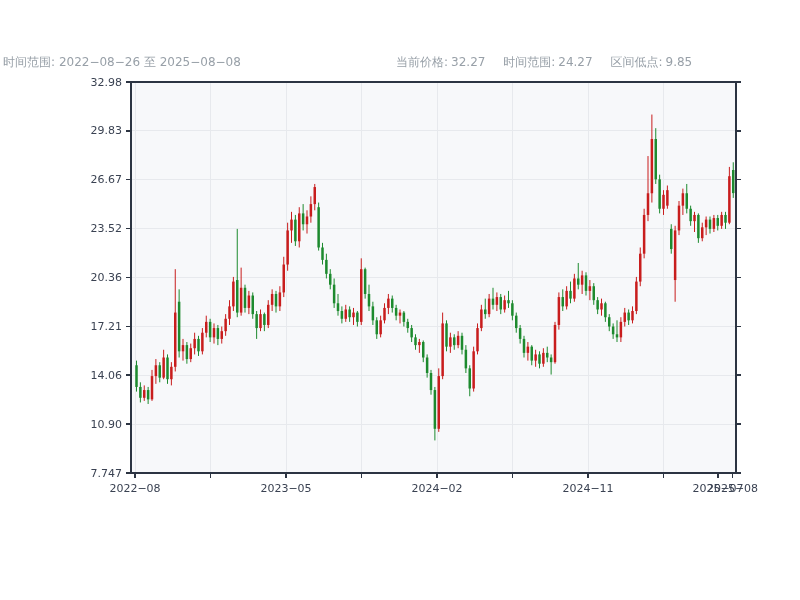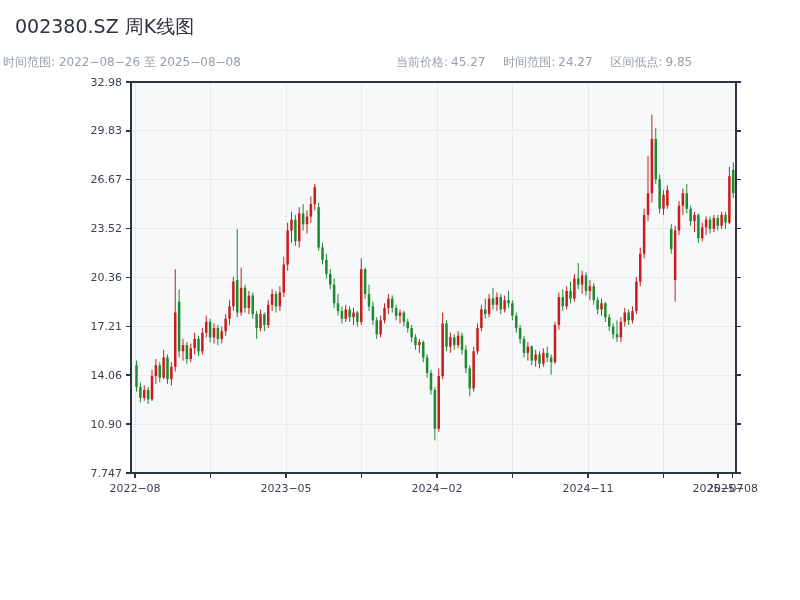--- a/index.html
+++ b/index.html
@@ -12,29 +12,28 @@
   .stat{margin-right:14px;}
   .stat .lbl{margin-right:3px;text-align:right;}
   #chart{position:absolute;left:16px;top:0;width:784px;height:600px;}
   #chart svg{display:block;}
   text.tick{font-family:"DejaVu Sans","Liberation Sans",sans-serif;font-size:11px;fill:#3a4252;}
 </style>
 </head>
 <body>
 
 <div class="page">
-  <h1 class="title">002380.SZ 周K线图</h1>
   <div class="subrow">
     <div class="range">
       <span class="lbl">时间范围:</span>
       <span class="val">2022−08−26 至 2025−08−08</span>
     </div>
     <div class="stats">
       <span class="stat">
-        <span class="lbl">当前价格:</span><span class="val">45.27</span>
+        <span class="lbl">当前价格:</span><span class="val">32.27</span>
       </span>
       <span class="stat">
         <span class="lbl">时间范围:</span><span class="val">24.27</span>
       </span>
       <span class="stat">
         <span class="lbl">区间低点:</span><span class="val">9.85</span>
       </span>
     </div>
   </div>
   <div id="chart">

